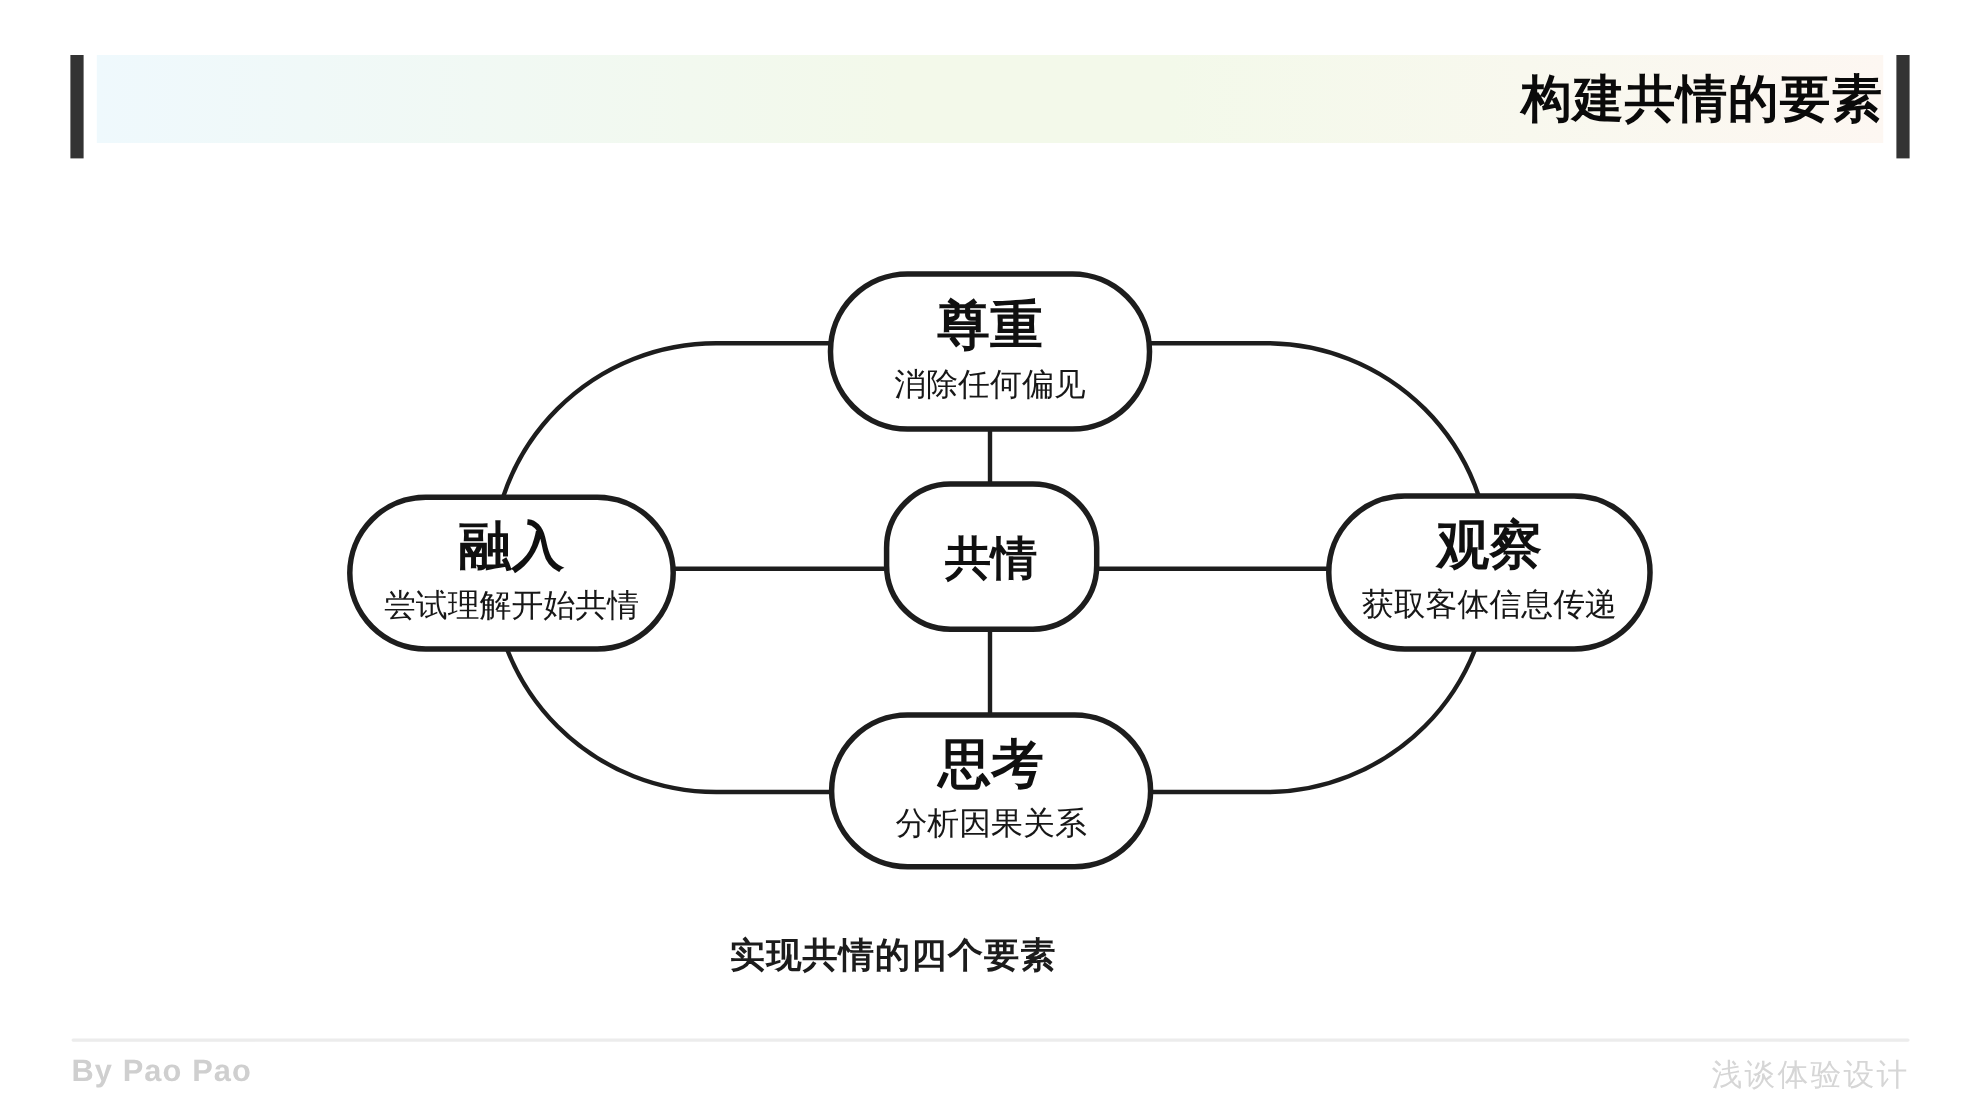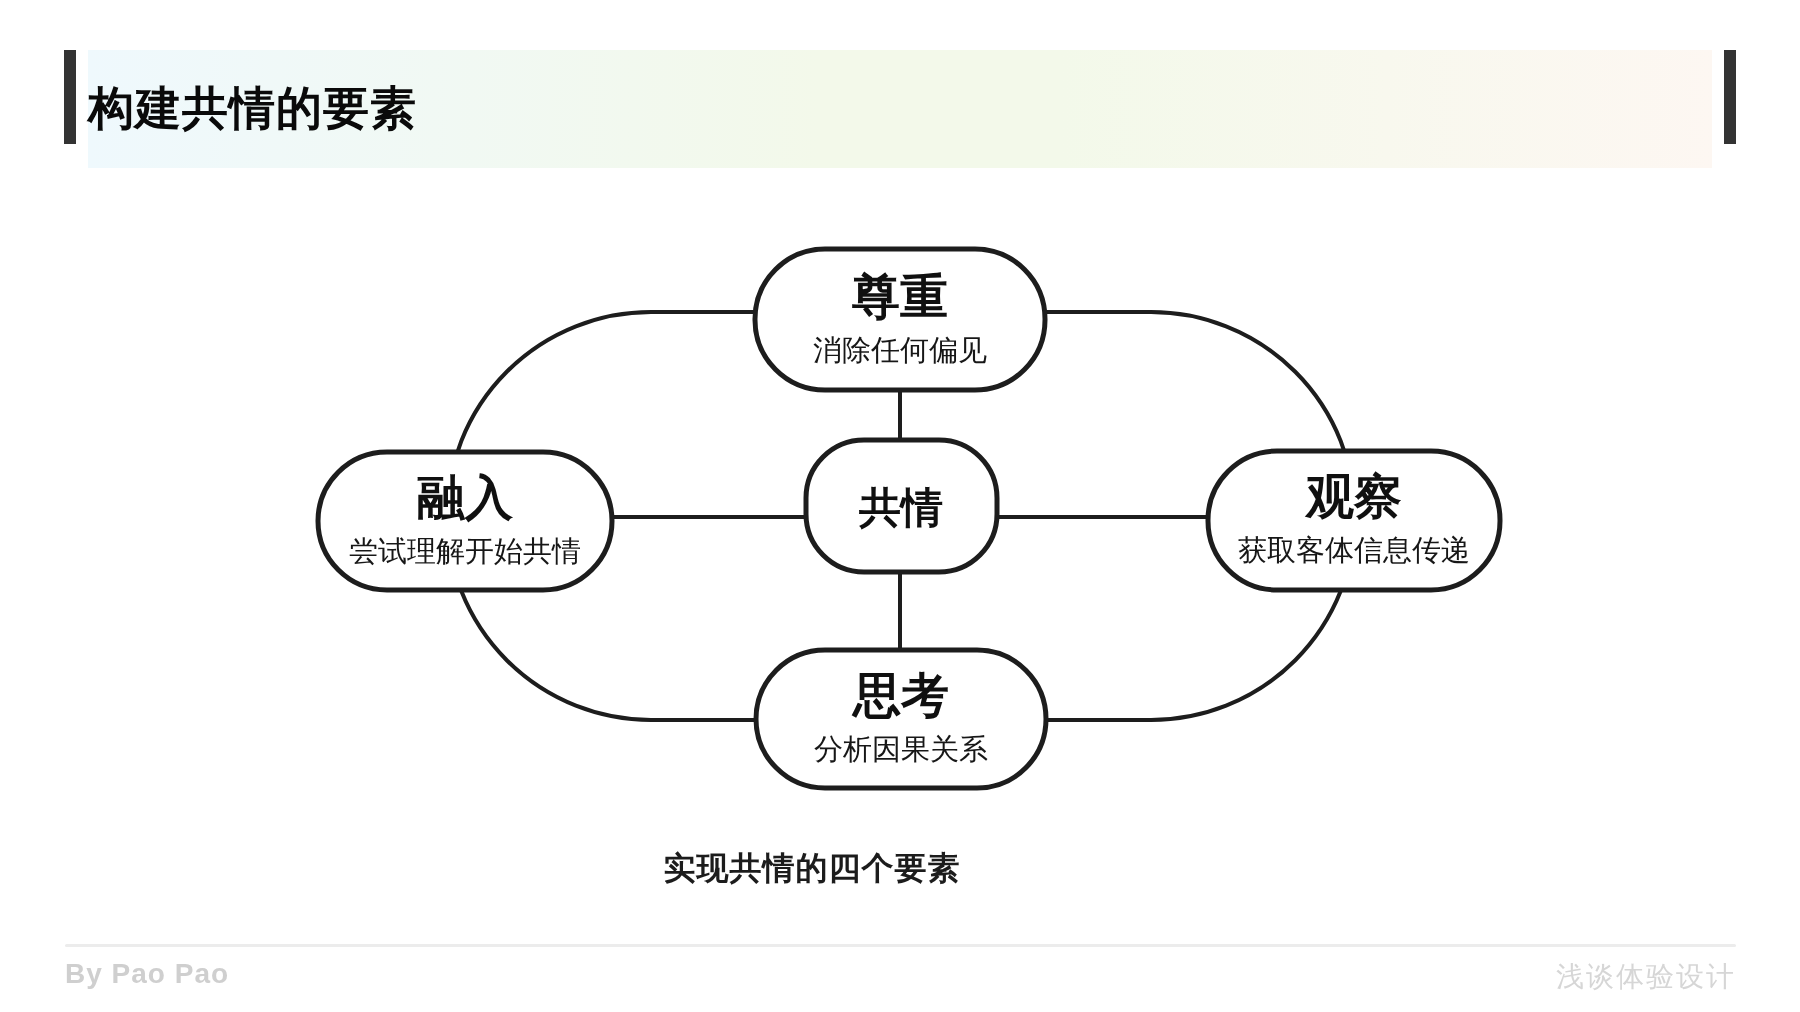--- a/index.html
+++ b/index.html
@@ -15,23 +15,23 @@
     position:relative;
   }
   
   .side-bar{
     position:absolute;top:50px;width:12px;height:94px;
     background:var(--side-bar);
   }
   .side-bar.left{left:64px;}
   .side-bar.right{left:1724px;}
   .header-panel{
-    position:absolute;left:88px;top:50px;width:1624px;height:118px;
+    position:absolute;left:88px;top:50px;width:1624px;height:80px;
     background:linear-gradient(to right,var(--g-left) 0%,var(--g-mid) 45%,var(--g-mid) 60%,var(--g-right) 100%);
-    display:flex;align-items:center;justify-content:flex-start;
+    display:flex;align-items:center;justify-content:flex-end;
   }
   .page-title{
     font-size:46px;font-weight:900;color:#0a0a0a;letter-spacing:1px;
   }
   
   svg.diagram{position:absolute;left:0;top:0;width:1800px;height:1012px;}
   .edge{fill:none;stroke:var(--line);stroke-width:4px;}
   .node-shape{fill:#ffffff;stroke:var(--line);stroke-width:5px;}
   text{font-family:"Liberation Sans", sans-serif;fill:#101010;}
   .node-title{font-size:48px;font-weight:900;text-anchor:middle;}

